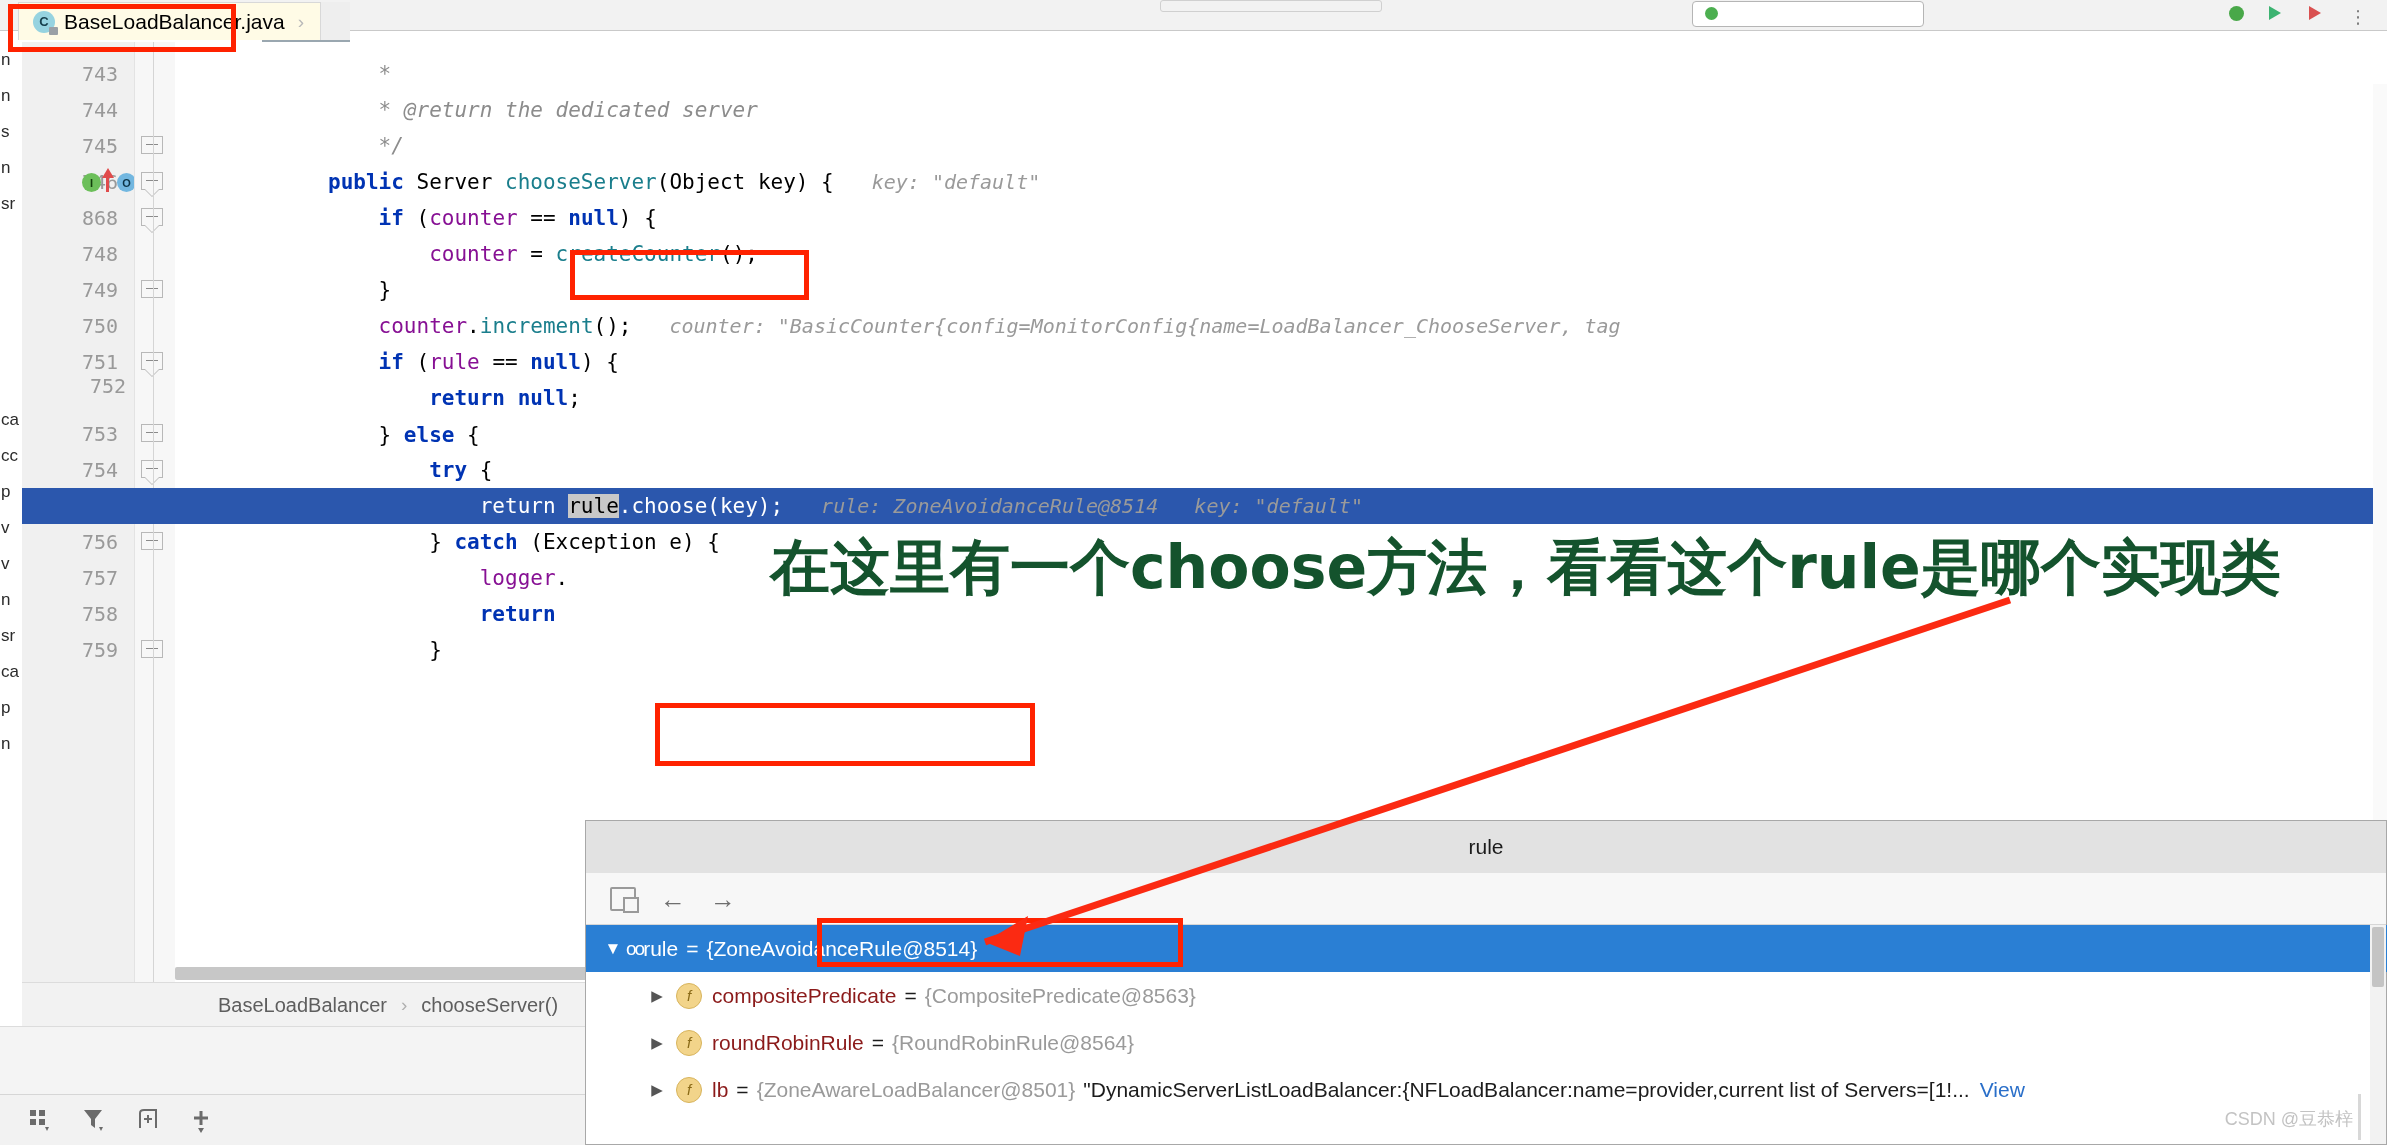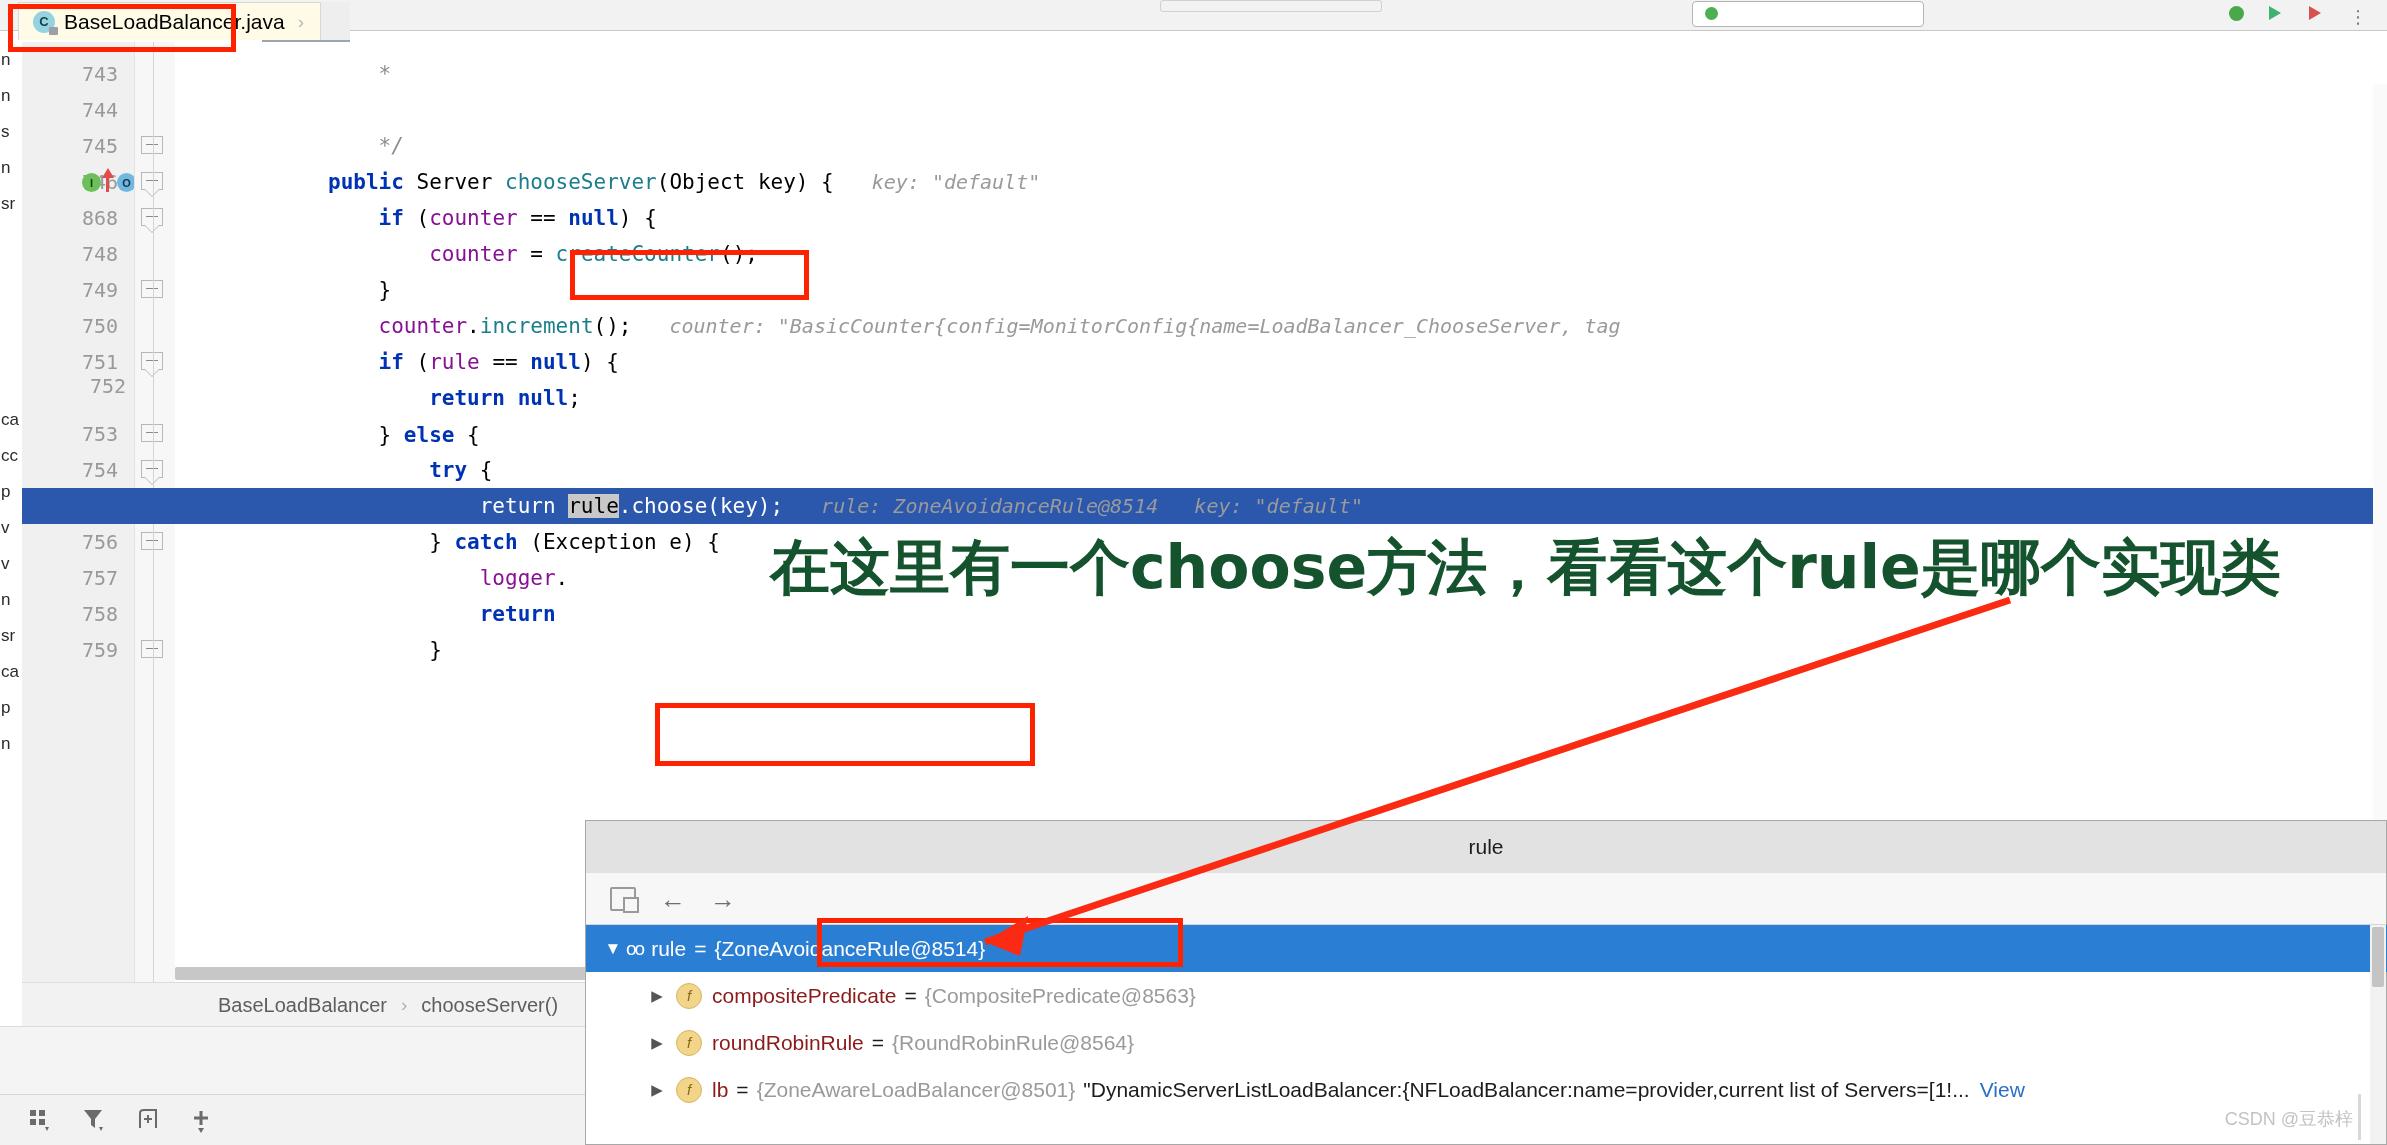--- a/index.html
+++ b/index.html
@@ -296,20 +296,21 @@
       </div>
       <div class="fold" style="top: 595px;">
         <div class="tip-u"></div>
         <div class="box"></div>
         <div class="dash"></div>
       </div>
     </div>
   <div id="foldline"></div>
   <div id="code">
       <div class="ctext" style="top: 14px; left: 153px; position: absolute;"><span class="cmt">&nbsp;&nbsp;&nbsp;&nbsp;*</span></div>
+      <div class="ctext" style="top: 50px; left: 153px; position: absolute;"><span class="cmt">&nbsp;&nbsp;&nbsp;&nbsp;*&nbsp;@return&nbsp;the&nbsp;dedicated&nbsp;server</span></div>
       <div class="ctext" style="top: 86px; left: 153px; position: absolute;"><span class="cmt">&nbsp;&nbsp;&nbsp;&nbsp;*/</span></div>
       <div class="ctext" style="top: 122px; left: 153px; position: absolute;"><span class="kw">public</span>&nbsp;Server&nbsp;<span class="meth">chooseServer</span>(Object&nbsp;key)&nbsp;{&nbsp;&nbsp;&nbsp;<span class="hint">key:&nbsp;"default"</span></div>
       <div class="ctext" style="top: 158px; left: 153px; position: absolute;">&nbsp;&nbsp;&nbsp;&nbsp;<span class="kw">if</span>&nbsp;(<span class="fld">counter</span>&nbsp;==&nbsp;<span class="kw">null</span>)&nbsp;{</div>
       <div class="ctext" style="top: 194px; left: 153px; position: absolute;">&nbsp;&nbsp;&nbsp;&nbsp;&nbsp;&nbsp;&nbsp;&nbsp;<span class="fld">counter</span>&nbsp;=&nbsp;<span class="meth">createCounter</span>();</div>
       <div class="ctext" style="top: 230px; left: 153px; position: absolute;">&nbsp;&nbsp;&nbsp;&nbsp;}</div>
       <div class="ctext" style="top: 266px; left: 153px; position: absolute;">&nbsp;&nbsp;&nbsp;&nbsp;<span class="fld">counter</span>.<span class="meth">increment</span>();&nbsp;&nbsp;&nbsp;<span class="hint">counter:&nbsp;"BasicCounter{config=MonitorConfig{name=LoadBalancer_ChooseServer,&nbsp;tag</span></div>
       <div class="ctext" style="top: 302px; left: 153px; position: absolute;">&nbsp;&nbsp;&nbsp;&nbsp;<span class="kw">if</span>&nbsp;(<span class="fld">rule</span>&nbsp;==&nbsp;<span class="kw">null</span>)&nbsp;{</div>
       <div class="ctext" style="top: 338px; left: 153px; position: absolute;">&nbsp;&nbsp;&nbsp;&nbsp;&nbsp;&nbsp;&nbsp;&nbsp;<span class="kw">return</span>&nbsp;<span class="kw">null</span>;</div>
       <div class="ctext" style="top: 375px; left: 153px; position: absolute;">&nbsp;&nbsp;&nbsp;&nbsp;}&nbsp;<span class="kw">else</span>&nbsp;{</div>
       <div class="ctext" style="top: 410px; left: 153px; position: absolute;">&nbsp;&nbsp;&nbsp;&nbsp;&nbsp;&nbsp;&nbsp;&nbsp;<span class="kw">try</span>&nbsp;{</div>
@@ -368,21 +369,21 @@
     <span id="pop-title">rule</span>
   </div>
   <div id="pop-tools">
     <div id="cam"></div>
     <span class="ptool">←</span>
     <span class="ptool">→</span>
   </div>
   <div id="tree">
       <div class="tr sel" style="top: 0px; padding-left: 14px;">
         <span class="tw">▼</span>
-        <span class="oo" style="margin-right: 8px;">oo</span>
+        <span class="oo" style="margin-right: 0;">oo</span>
         <span class="fname">rule</span>
         <span class="eq" style="margin: 0px 8px;">=</span>
         <span class="val">{ZoneAvoidanceRule@8514}</span>
       </div>
       <div class="tr" style="top: 47px; padding-left: 58px;">
         <span class="tw">▶</span>
         <span class="fic" style="margin-right: 10px; margin-left: 6px;">f</span>
         <span class="fname">compositePredicate</span>
         <span class="eq" style="margin: 0px 8px;">=</span>
         <span class="val">{CompositePredicate@8563}</span>

